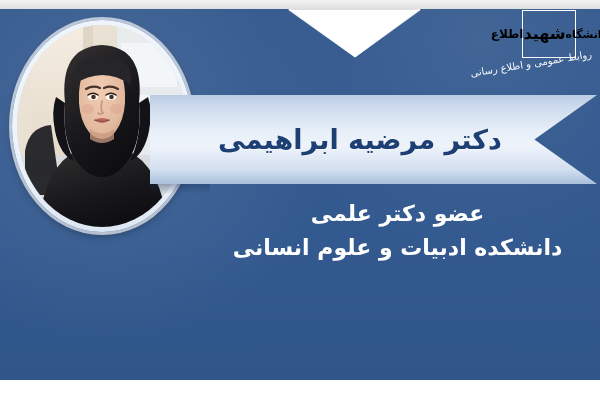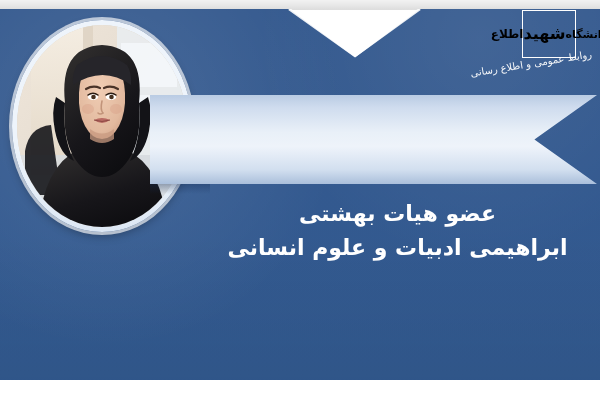--- a/index.html
+++ b/index.html
@@ -293,19 +293,20 @@
       <path d="M77 95 q8 -4 16 0 q-8 6 -16 0 z" fill="#b86a62"></path>
       <path d="M77 95 q8 3 16 0" stroke="#8e4a45" stroke-width="1" fill="none"></path>
 
       <ellipse cx="71" cy="84" rx="6" ry="5" fill="#d79f85" opacity="0.38"></ellipse>
       <ellipse cx="99" cy="84" rx="6" ry="5" fill="#d79f85" opacity="0.38"></ellipse>
     </svg>
   </div>
 
   <div class="ribbon"></div>
   <div class="ribbon-shadow-l"></div>
+  <div class="ribbon-text">دکتر مرضیه ابراهیمی</div>
 
   <div class="caption">
-    <div class="line1">عضو هیات بهشتی</div>
-    <div class="line2">ابراهیمی ادبیات و علوم انسانی</div>
+    <div class="line1">عضو دکتر علمی</div>
+    <div class="line2">دانشکده ادبیات و علوم انسانی</div>
   </div>
 
 </div>
 
 </body></html>

